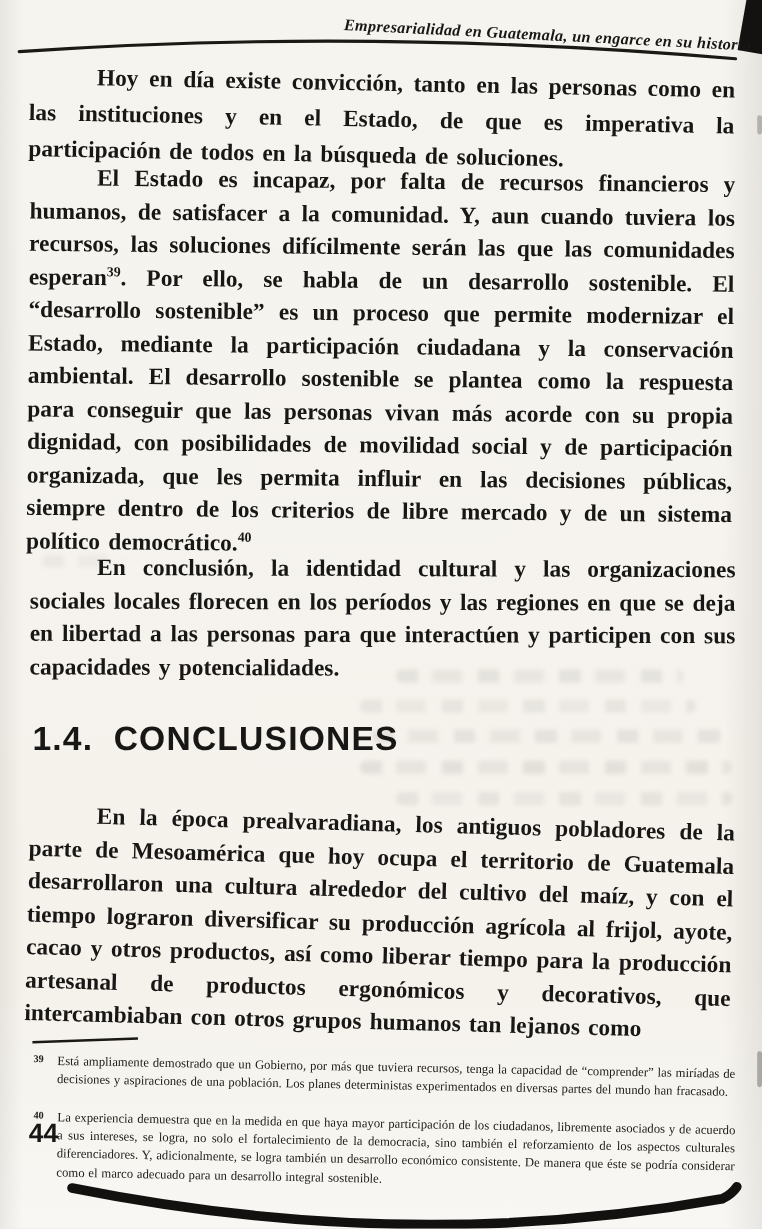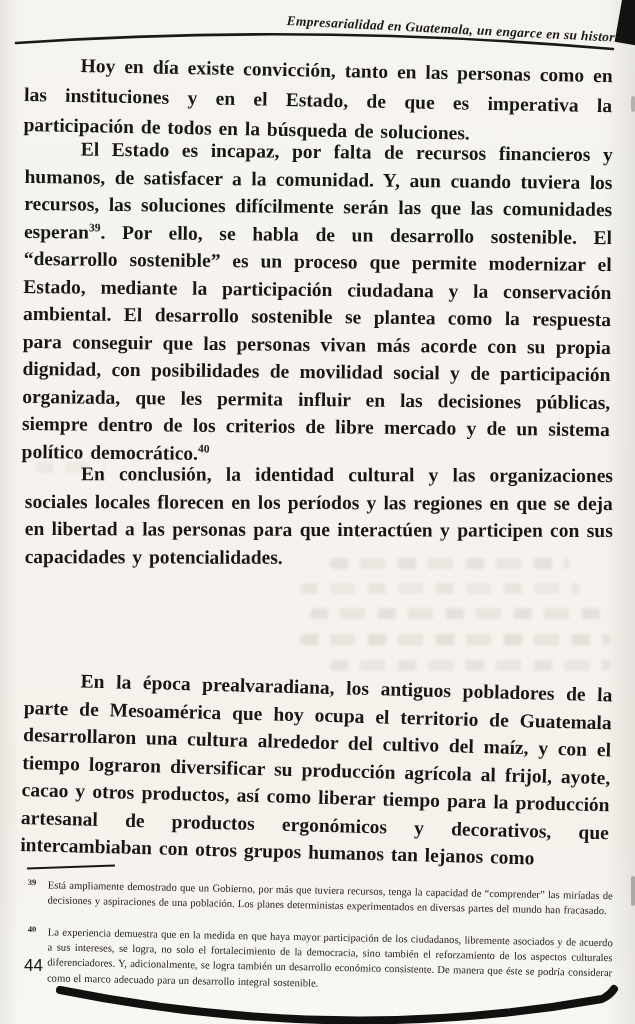--- a/index.html
+++ b/index.html
@@ -84,23 +84,23 @@
     color:#23201d;
   }
   .footnote .fn-num{
     position:absolute; left:1px; top:-2px;
     font-size:8.5px; font-weight:700;
   }
   .fn39{top:877px;}
   .fn40{top:924px;}
   
   .page-number{
-    position:absolute; left:24px; top:956px;
+    position:absolute; left:24px; top:932px;
     font-family:"Liberation Sans", sans-serif;
-    font-weight:400; font-size:17px;
+    font-weight:700; font-size:22px;
   }
 </style>
 </head>
 <body>
 
 <div class="page">
 
   <div class="corner-mark"></div>
   <div class="edge-tick" style="top:96px; height:16px; opacity:.5;"></div>
   <div class="edge-tick" style="top:876px; height:30px; opacity:.6;"></div>
@@ -117,20 +117,23 @@
 
   <div class="para p3">En conclusión, la identidad cultural y las organizaciones sociales locales florecen en los períodos y las regiones en que se deja en libertad a las personas para que interactúen y participen con sus capacidades y potencialidades.</div>
 
   <div class="smudge" style="top:558px; left:330px; width:240px;"></div>
   <div class="smudge" style="top:583px; left:300px; width:280px; opacity:.45;"></div>
   <div class="smudge" style="top:608px; left:310px; width:300px;"></div>
   <div class="smudge" style="top:634px; left:300px; width:310px; opacity:.6;"></div>
   <div class="smudge" style="top:660px; left:330px; width:280px; opacity:.5;"></div>
   <div class="smudge" style="top:462px; left:35px; width:70px; opacity:.35;"></div>
 
+  <div class="section-heading">
+    <span class="num">1.4.</span><span>CONCLUSIONES</span>
+  </div>
 
   <div class="para p4">En la época prealvaradiana, los antiguos pobladores de la parte de Mesoamérica que hoy ocupa el territorio de Guatemala desarrollaron una cultura alrededor del cultivo del maíz, y con el tiempo lograron diversificar su producción agrícola al frijol, ayote, cacao y otros productos, así como liberar tiempo para la producción artesanal de productos ergonómicos y decorativos, que intercambiaban con otros grupos humanos tan lejanos como</div>
 
   <div class="fn-sep"></div>
 
   <div class="footnote fn39">
     <span class="fn-num">39</span>
     <span>Está ampliamente demostrado que un Gobierno, por más que tuviera recursos, tenga la capacidad de “comprender” las miríadas de decisiones y aspiraciones de una población. Los planes deterministas experimentados en diversas partes del mundo han fracasado.</span>
   </div>
 

